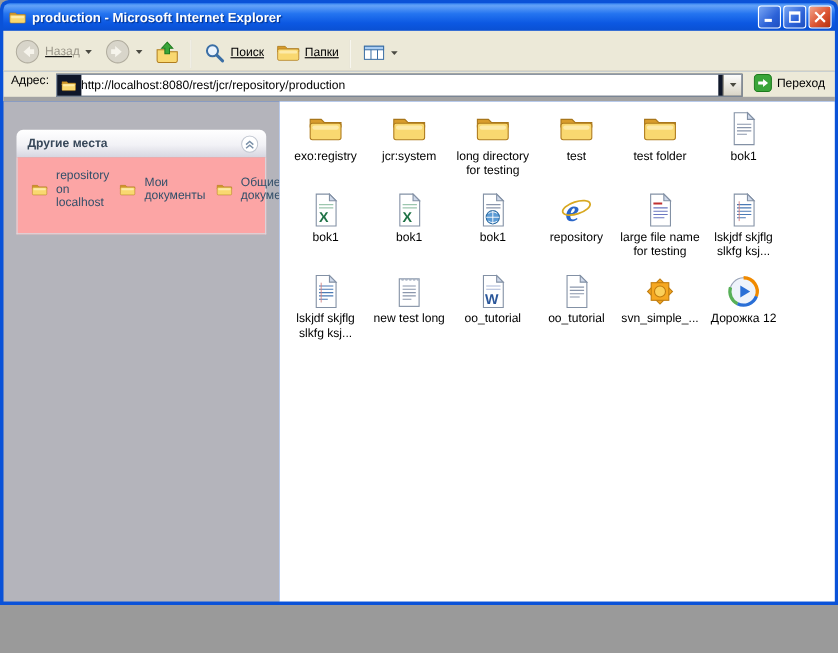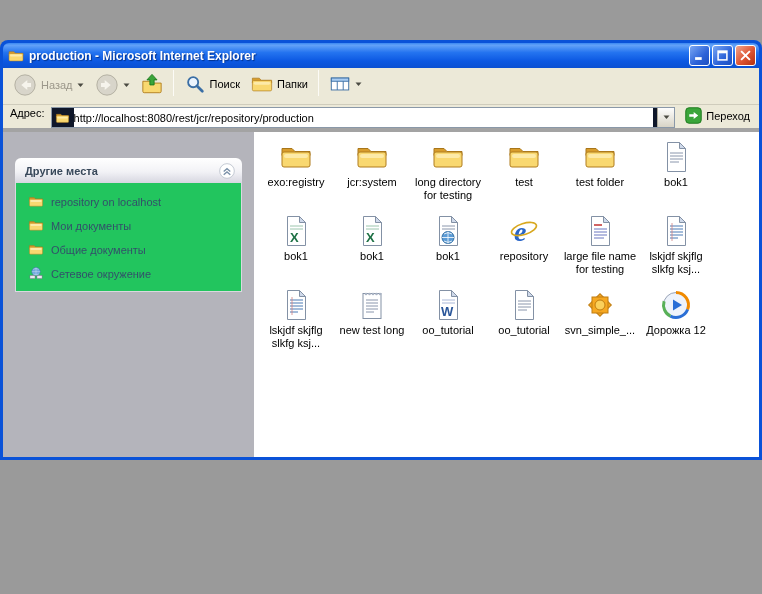--- a/index.html
+++ b/index.html
@@ -1,26 +1,25 @@
 <!DOCTYPE html>
 <html><head>
 <meta charset="utf-8">
 <style>
   * { box-sizing: border-box; margin: 0; padding: 0; }
   html,body { width: 762px; height: 594px; }
   body { font-family: "Liberation Sans", sans-serif; background: #9a9a9a; }
 
   .window {
-    width: 762px; height: 420px;
+    width: 762px; height: 550px;
     background: #0a52d8;
     padding: 3px;
     border-radius: 8px 8px 0 0;
     display: flex; flex-direction: column;
     overflow: hidden;
-    margin-top: 40px;
   }
 
   
   .titlebar {
     height: 25px; flex: 0 0 25px;
     display: flex; align-items: center; gap: 5px;
     padding: 0 3px 0 5px;
     background: linear-gradient(180deg,#3a87f2 0%,#63a2f8 9%,#2474f0 38%,#0c58e2 72%,#0a50d2 100%);
     border-radius: 6px 6px 0 0;
   }
@@ -54,22 +53,23 @@
     background: linear-gradient(180deg,#ffffff,#d8d4c6);
     border-left: 1px solid #c6c2b2;
   }
   .flag-ic { width: 18px; height: 18px; }
 
   
   .toolbar {
     height: 37px; flex: 0 0 37px;
     background: #ece9d8;
     border-bottom: 1px solid #cfccbc;
-    display: flex; align-items: flex-start; gap: 1px;
+    display: flex; align-items: flex-end; gap: 1px;
     padding: 2px 5px;
+    text-decoration: underline;
   }
   .tbar-btn { display: flex; align-items: center; gap: 4px; padding: 3px 5px; border-radius: 3px; }
   .tbar-label { font-size: 11px; color: #000; white-space: nowrap; }
   .disabled .tbar-label { color: #9b978a; }
   .tbar-sep { width: 1px; height: 26px; background: #c9c5b6; border-right: 1px solid #fcfbf6; margin: 0 4px; }
   .nav-ic { width: 24px; height: 24px; }
   .tool-ic { width: 22px; height: 22px; }
   .caret-ic { width: 7px; height: 5px; }
 
   
@@ -112,24 +112,24 @@
   .panel-header {
     height: 25px;
     border-radius: 6px 6px 0 0;
     background: linear-gradient(180deg,#ffffff 0%,#f2f2f6 55%,#d6d6e0 100%);
     display: flex; align-items: center; justify-content: space-between;
     padding: 0 7px 0 10px;
   }
   .panel-title { font-size: 11px; font-weight: bold; color: #38485a; }
   .chev-ic { width: 16px; height: 16px; }
   .panel-body {
-    background: #22c55e;
+    background: #fca5a5;
     border: 1px solid #d9d9df; border-top: none;
-    padding: 11px 8px 10px 12px;
-    display: flex; flex-direction: column; gap: 9px;
+    padding: 11px 8px 22px 12px;
+    display: flex; gap: 9px;
   }
   .sp-item { display: flex; align-items: center; gap: 7px; cursor: default; }
   .sp-ic { width: 16px; height: 15px; flex: 0 0 16px; }
   .sp-label { font-size: 11px; color: #33506a; }
 
   .main { flex: 1; background: #fff; overflow: hidden; padding: 6px 0 0 4px; }
   .file-grid { display: grid; grid-template-columns: repeat(6, 76px); grid-auto-rows: 74px; }
   .file-item { display: flex; flex-direction: column; align-items: center; padding-top: 3px; cursor: default; }
   .file-icon { width: 34px; height: 32px; flex: 0 0 32px; }
   .file-label { font-size: 11px; line-height: 13px; text-align: center; color: #000; margin-top: 3px; max-width: 74px; word-wrap: break-word; }

